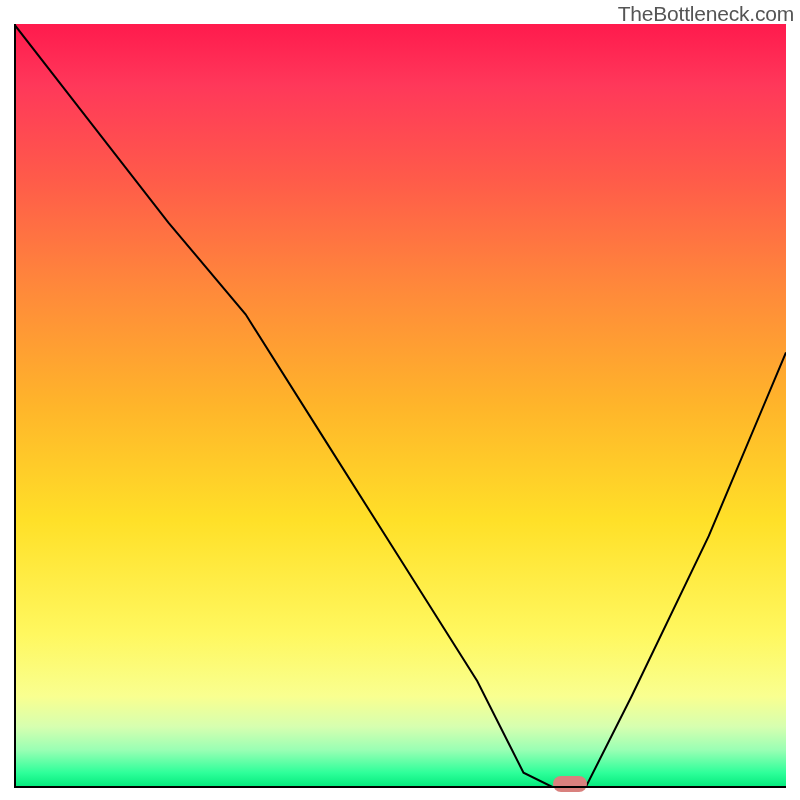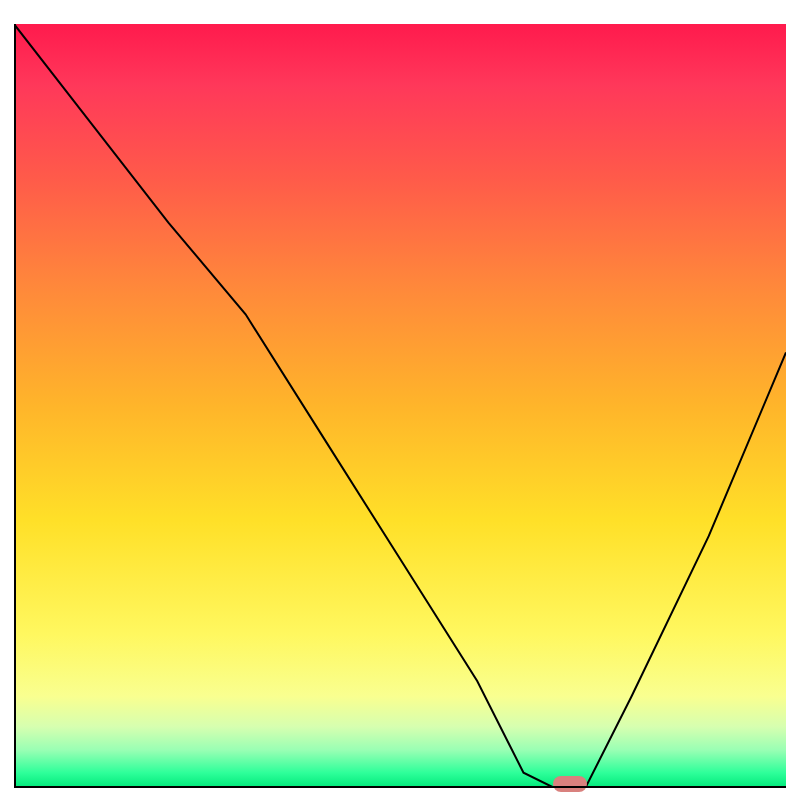--- a/index.html
+++ b/index.html
@@ -76,20 +76,21 @@
     height: 16px;
     border-radius: 9px;
     background: #d9817e;
     transform: translate(-50%, -50%);
   }
 </style>
 </head>
 <body>
 
 <div class="chart-container">
+  <div class="watermark">TheBottleneck.com</div>
   <div class="plot-area"></div>
 
   <svg class="curve" viewBox="0 0 772 764" preserveAspectRatio="none">
     <path id="curvePath" d="M0.0 0.0 L77.2 99.3 L154.4 198.6 L231.6 290.3 L308.8 412.6 L386.0 534.8 L463.2 657.0 L509.5 748.7 L540.4 764.0 L571.3 764.0 L617.6 672.3 L694.8 511.9 L772.0 328.5 "></path>
   </svg>
 
   <div class="marker" id="marker" style="left: 569.84px; top: 784.18px;"></div>
 
   <div class="frame"></div>
 </div>

